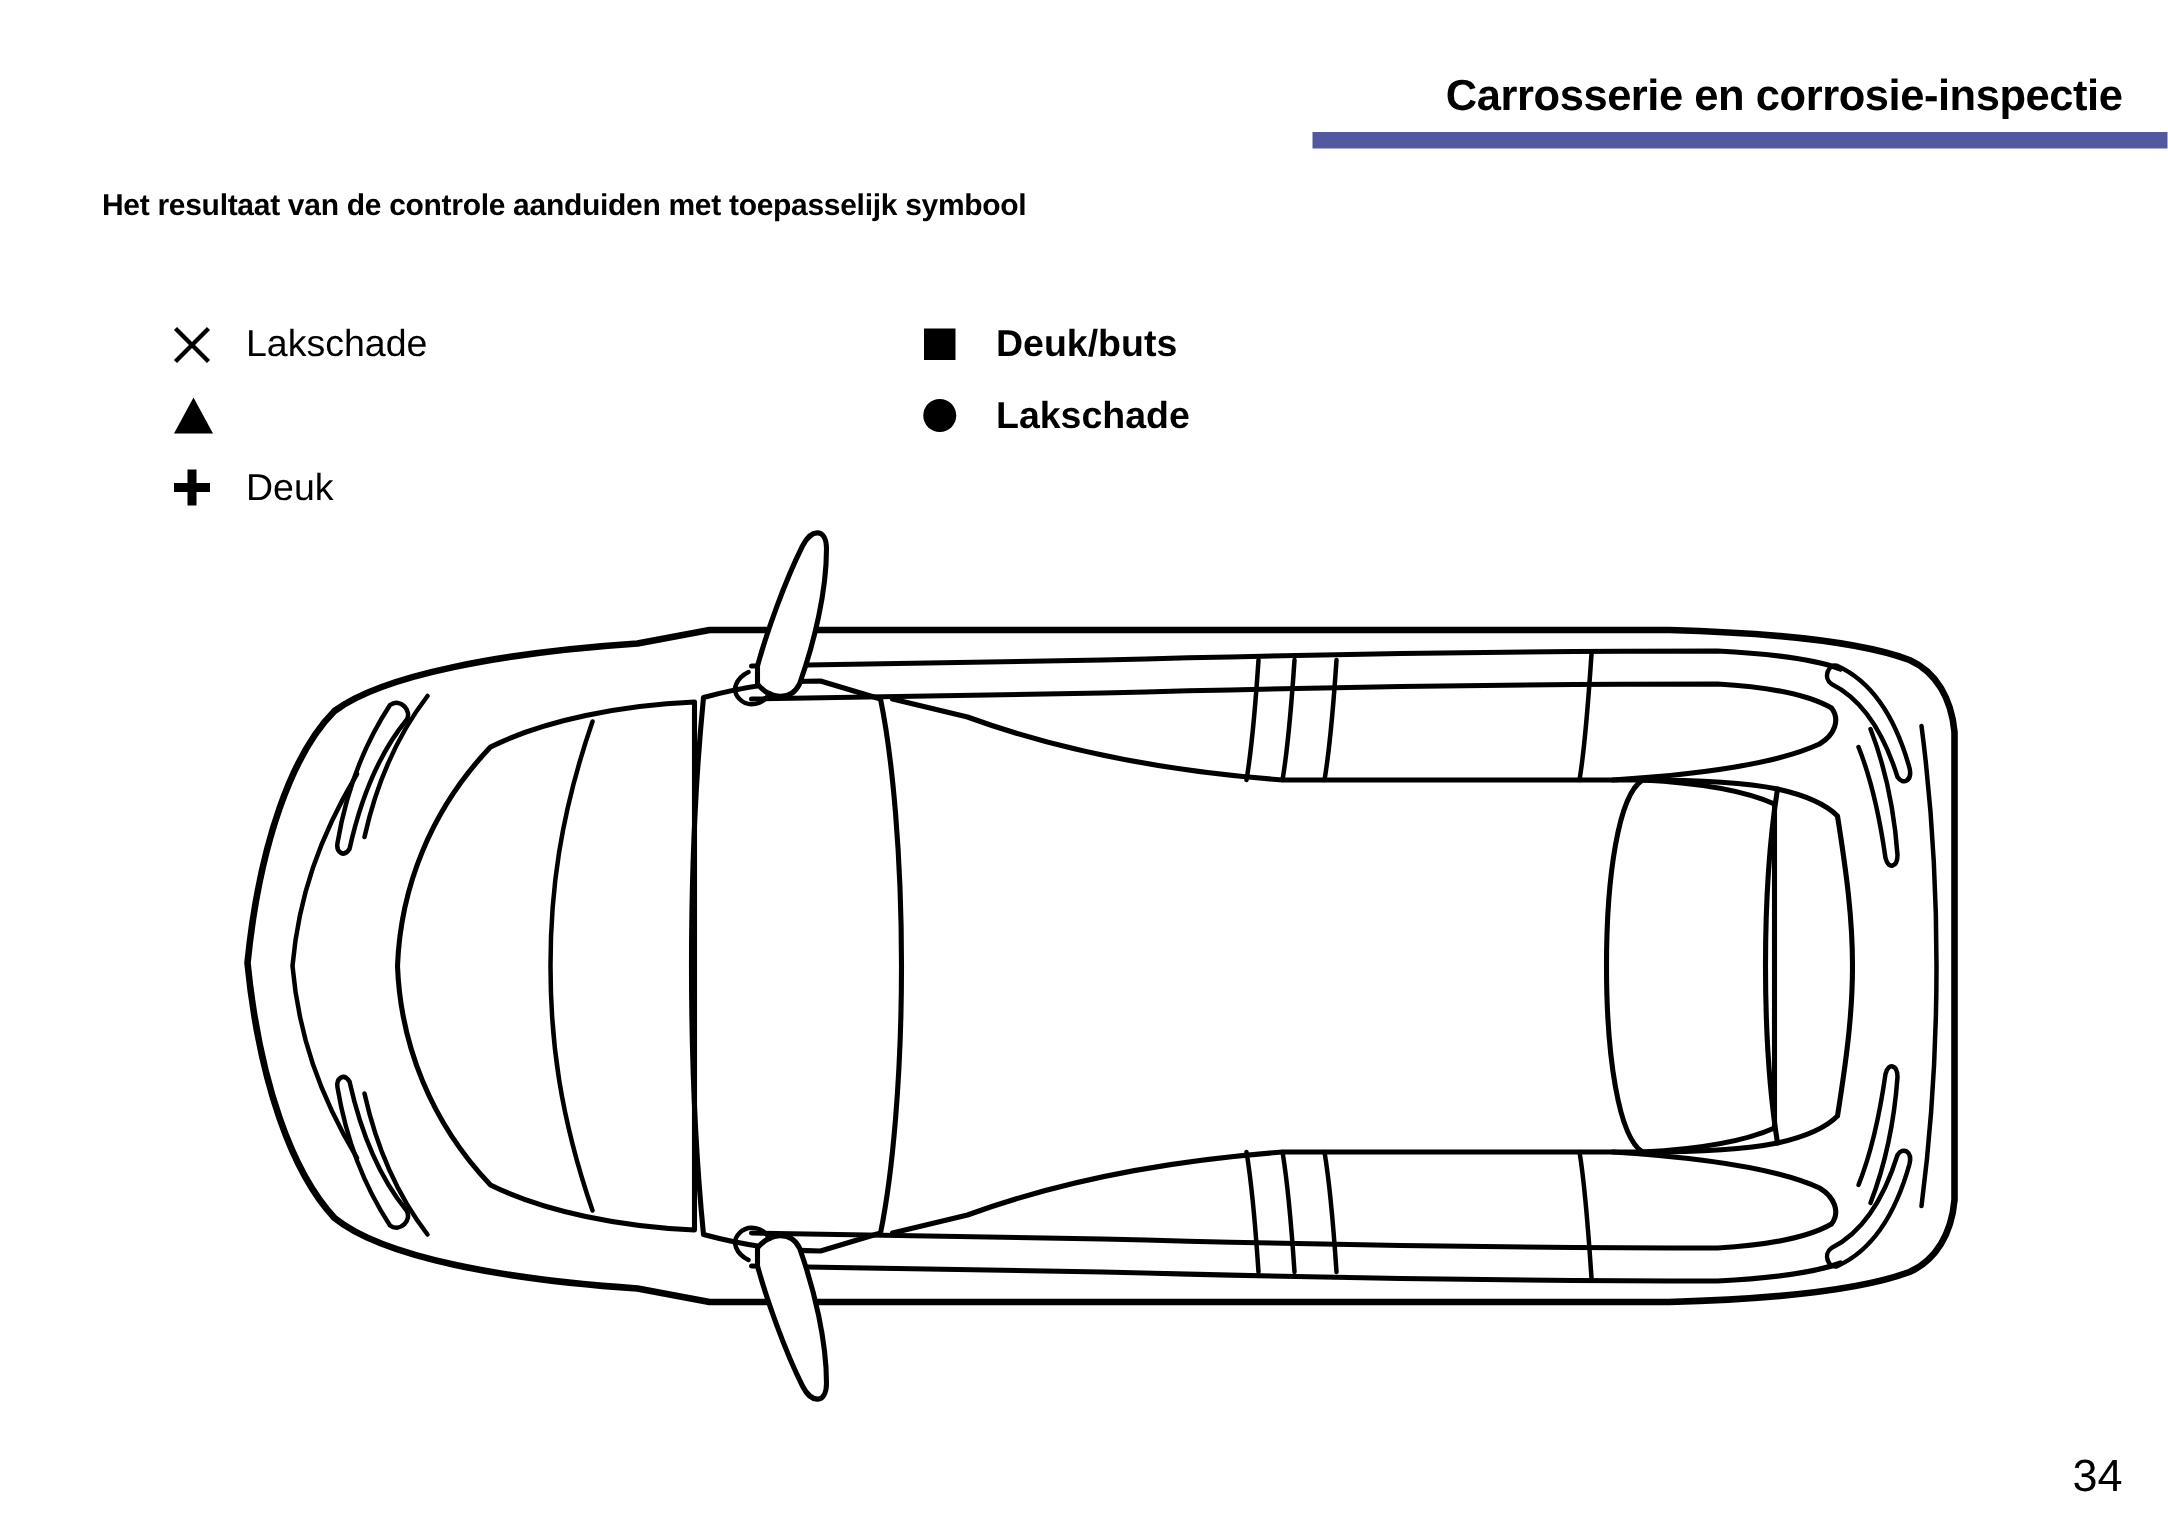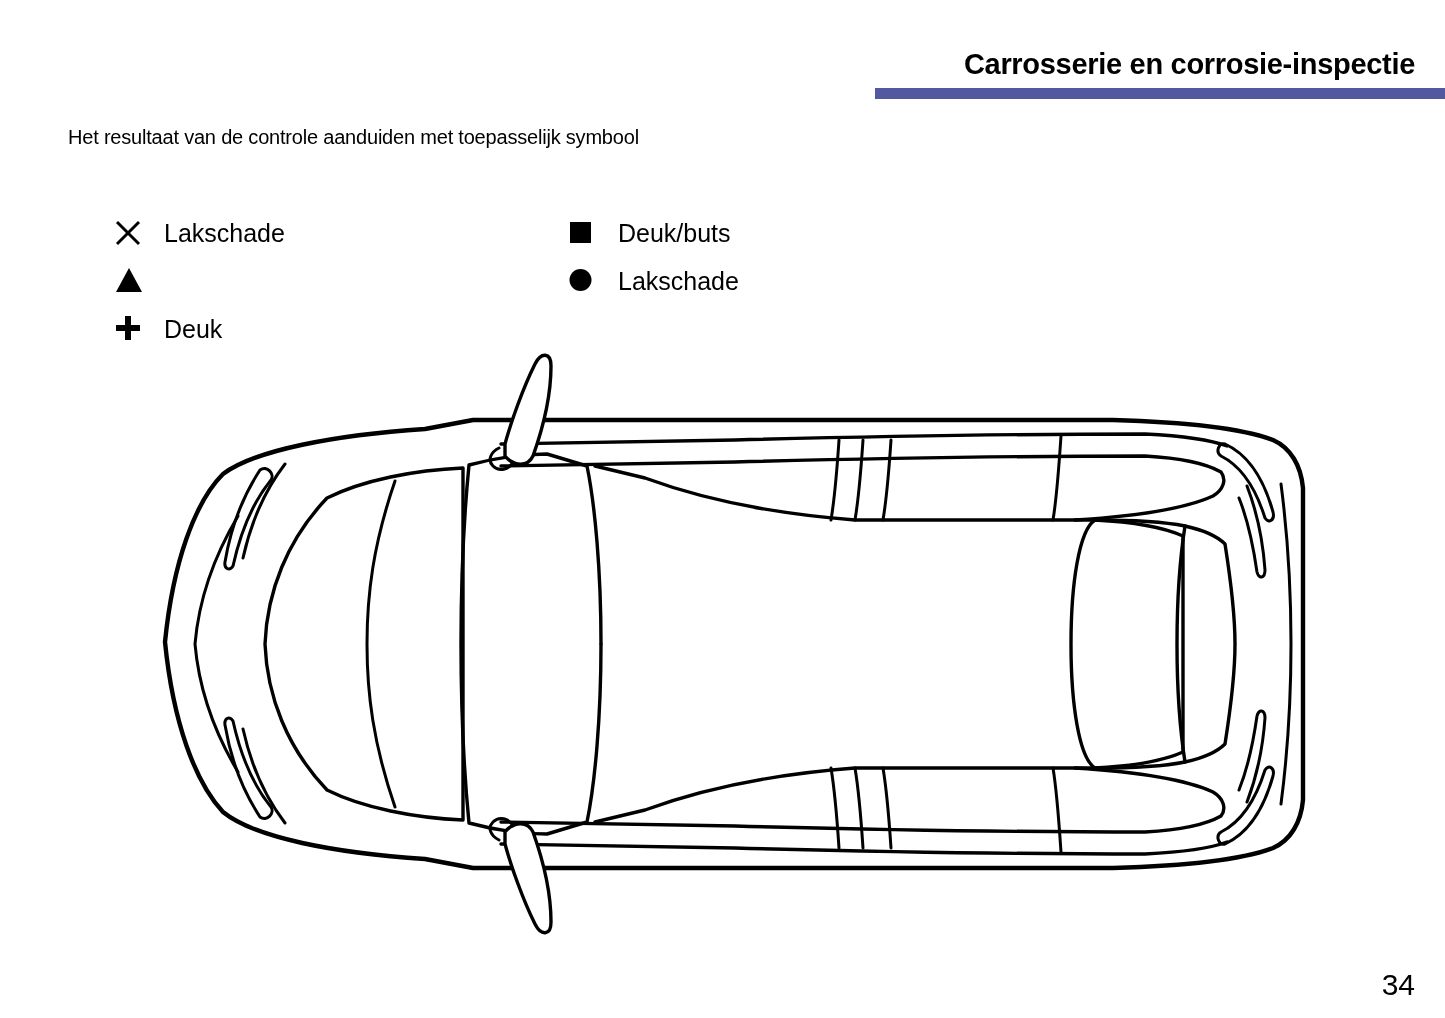--- a/index.html
+++ b/index.html
@@ -46,39 +46,39 @@
 
   
   #legend {
     position: absolute;
     left: 68px;
     top: 126px;
     width: 900px;
   }
   #legend-heading {
     font-size: 20px;
-    font-weight: normal;
+    font-weight: bold;
     line-height: 1.1;
     white-space: nowrap;
     margin: 0 0 18px 0;
     letter-spacing: -0.2px;
   }
   .legend-grid {
     position: relative;
     margin-left: 46px;
   }
   .legend-row {
     position: absolute;
     display: flex;
-    align-items: flex-end;
+    align-items: center;
     height: 34px;
     white-space: nowrap;
   }
   .legend-row.col-a { left: 0; }
-  .legend-row.col-b { left: 454px; }
+  .legend-row.col-b { left: 500px; font-weight: bold; }
   .legend-row.r1 { top: 46px; }
   .legend-row.r2 { top: 94px; }
   .legend-row.r3 { top: 142px; }
   .legend-sym {
     width: 36px;
     display: flex;
     align-items: center;
     justify-content: flex-start;
     flex: none;
   }

